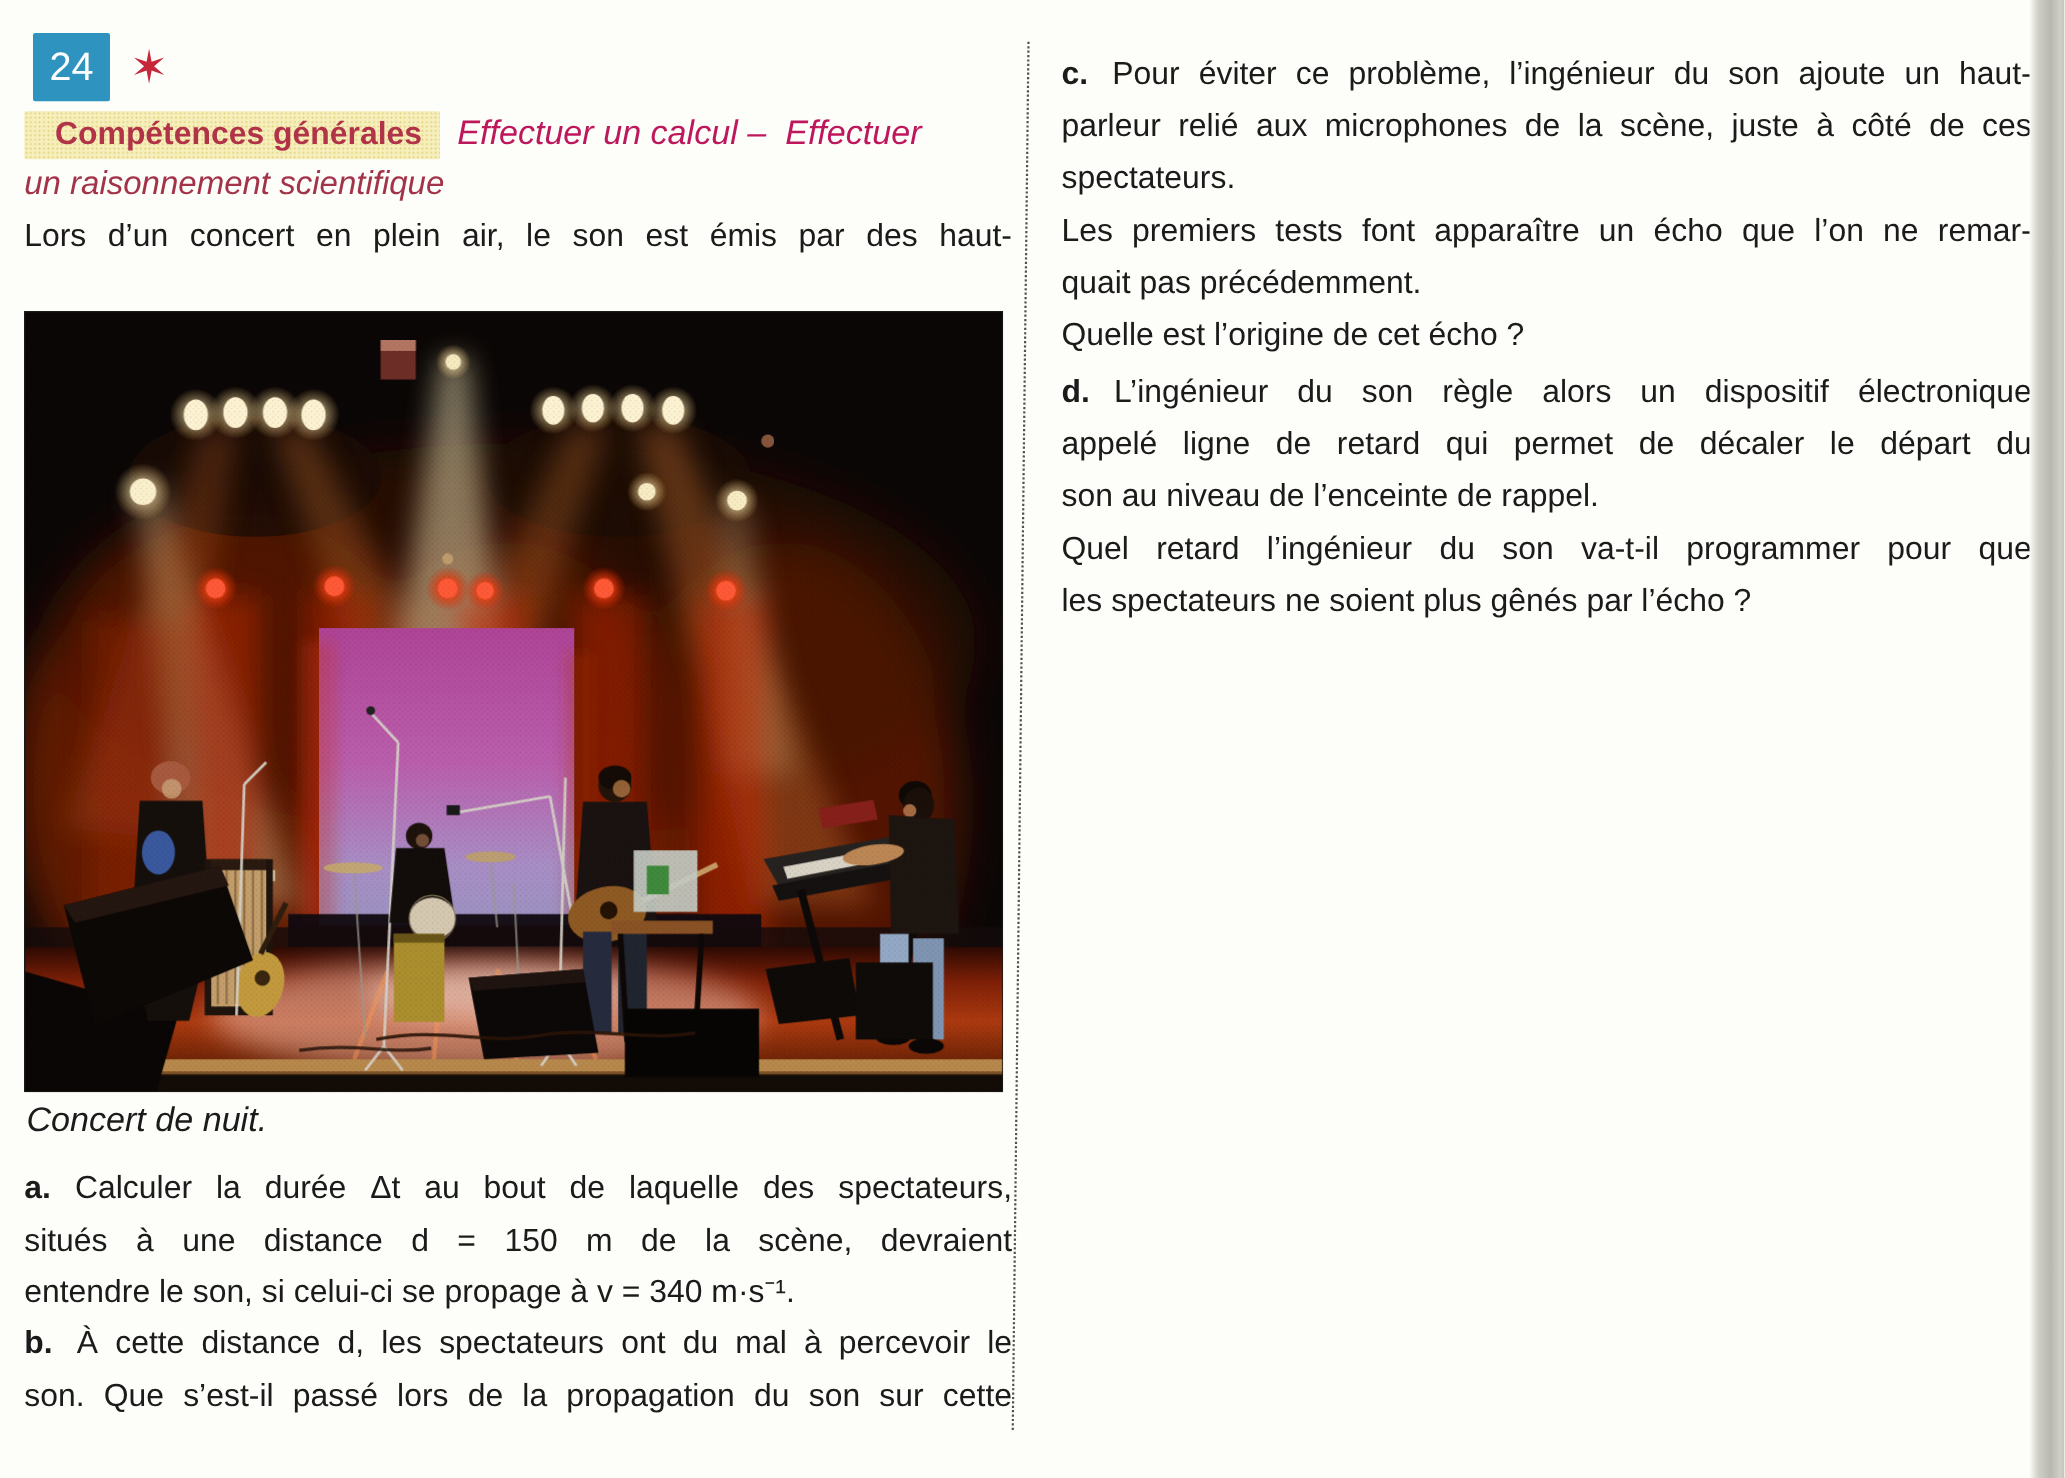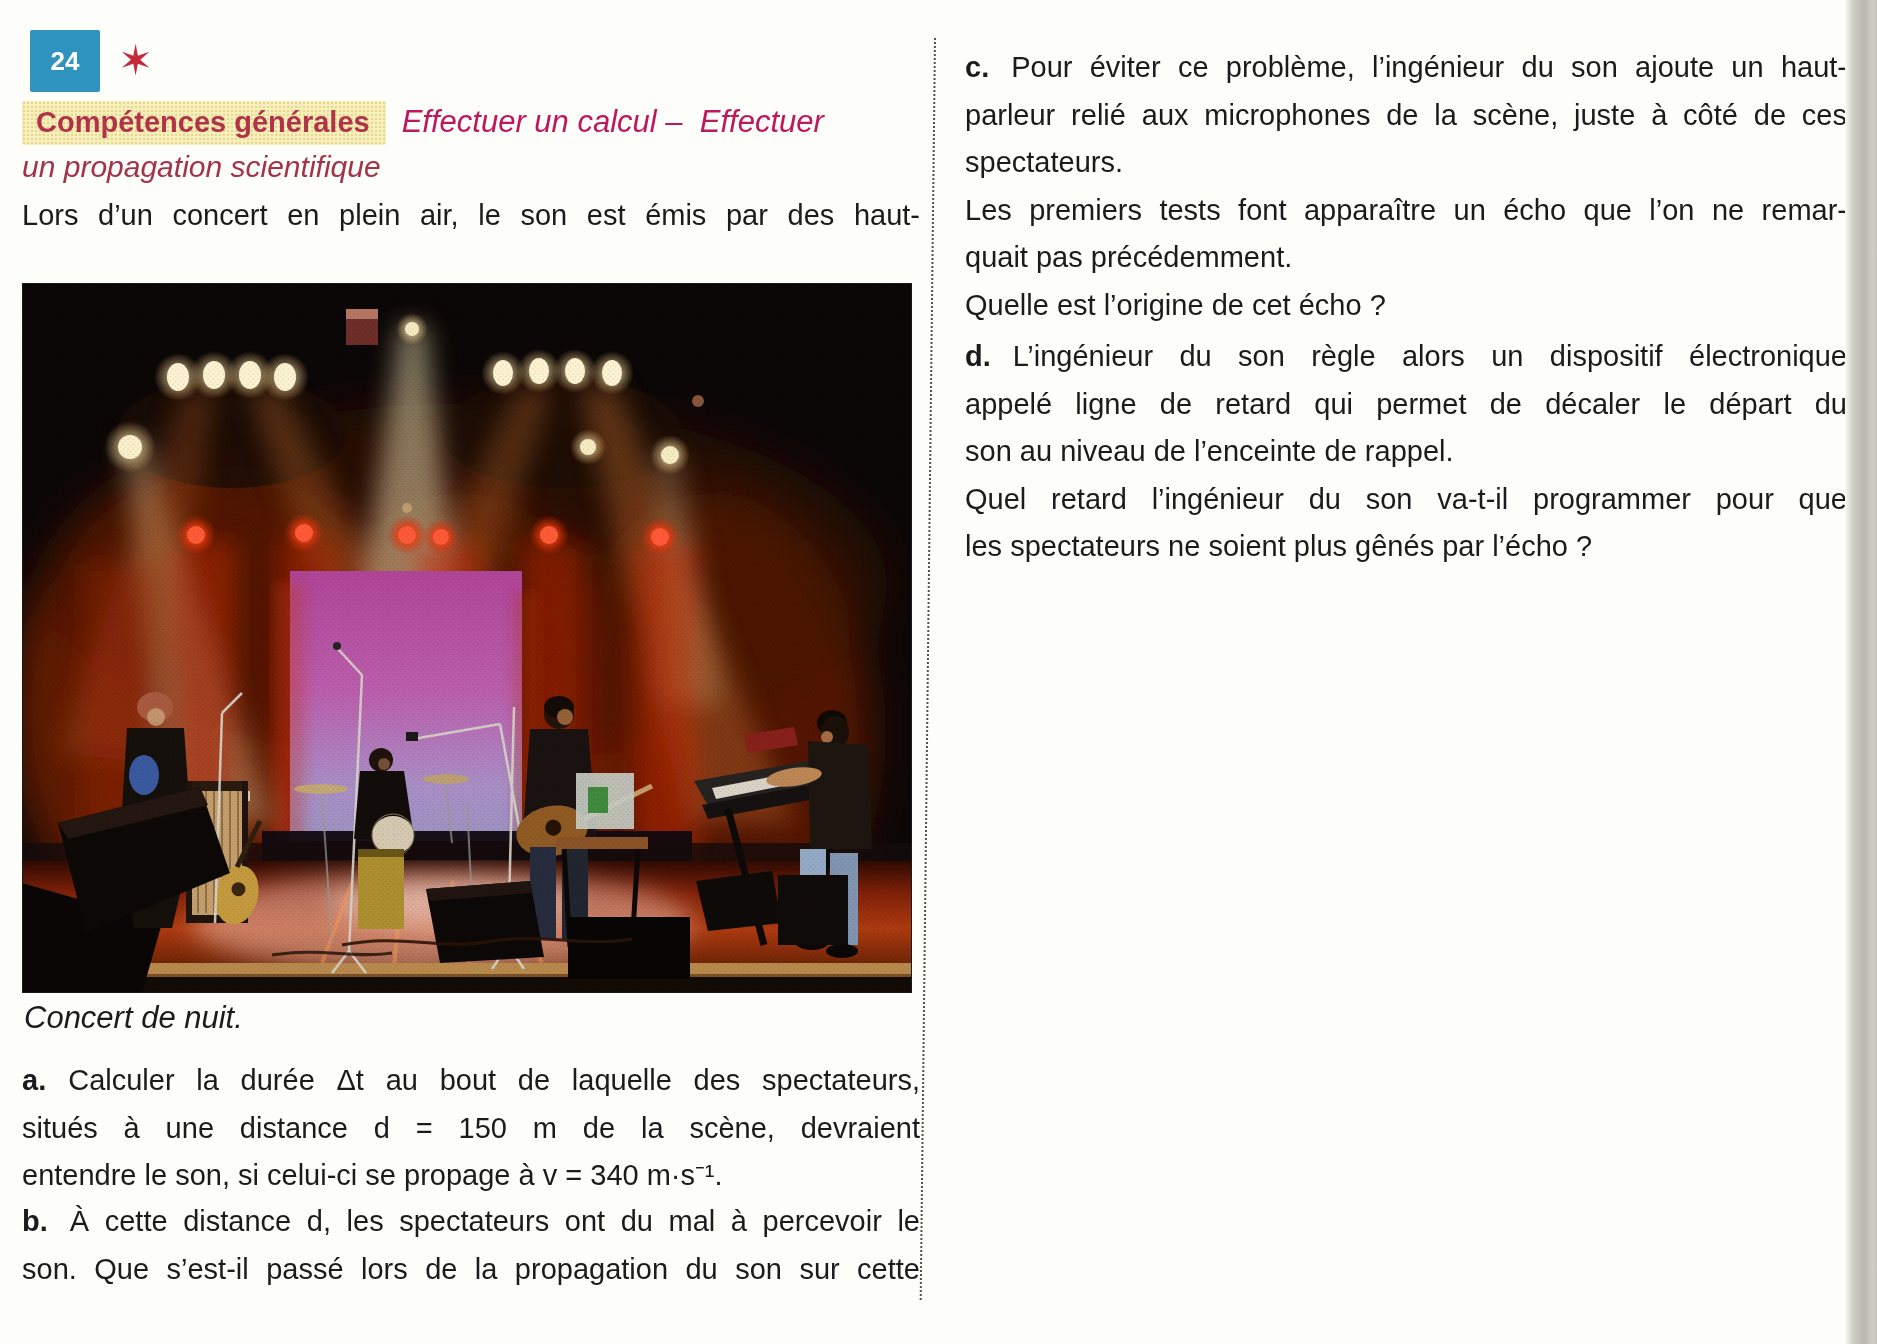--- a/index.html
+++ b/index.html
@@ -9,34 +9,34 @@
     font-family:"Liberation Sans", sans-serif; color:#1b1b1b;
   }
   
   .col-left  { position:absolute; left:22px;  top:0; width:898px; }
   .col-right { position:absolute; left:965px; top:0; width:882px; }
 
   
   .ex-header { position:absolute; top:30px; left:8px; display:flex; align-items:center; gap:16px; }
   .ex-num {
     width:70px; height:62px; background:#2e93bf; color:#ffffff;
-    font-weight:bold; font-size:26px; display:flex; align-items:center; justify-content:center;
+    font-weight:normal; font-size:36px; display:flex; align-items:center; justify-content:center;
     border-radius:2px;
   }
   .ex-star { color:#c4283a; font-size:42px; line-height:1; margin-left:2px; }
   .ex-title { color:#2b97c6; font-weight:bold; font-size:34px; letter-spacing:.2px; white-space:nowrap; }
 
   
   .comp { position:absolute; top:101px; left:0; width:898px; line-height:38px; }
   .comp-chip {
     display:inline-block; font-weight:bold; font-size:29px; color:#b13348;
     background-color:#f6efbc;
     background-image:radial-gradient(#e6d78c 1px, rgba(0,0,0,0) 1px);
     background-size:4px 4px;
-    padding:2px 16px 4px 14px; border-radius:2px;
+    padding:2px 16px 4px 28px; border-radius:2px;
   }
   .comp-it { font-style:italic; color:#be185d; font-size:31px; margin-left:16px; white-space:pre-wrap; }
   .comp-it2 { display:block; font-style:italic; color:#a23349; font-size:30px; margin-top:2px; }
 
   
   .tblock { position:absolute; left:0; }
   .ln { font-size:29px; line-height:47.5px; height:47.5px; white-space:nowrap; }
   .j  { text-align:justify; text-align-last:justify; white-space:normal; overflow:hidden; }
   .mk { font-weight:bold; margin-right:22px; }
   .b  { font-weight:normal; }
@@ -66,21 +66,21 @@
 
   <div class="col-left">
 
     <div class="ex-header">
       <div class="ex-num">24</div>
       <div class="ex-star">✶</div>
     </div>
 
     <div class="comp">
       <span class="comp-chip">Compétences générales</span><span class="comp-it">Effectuer un calcul –  Effectuer</span>
-      <span class="comp-it2">un propagation scientifique</span>
+      <span class="comp-it2">un raisonnement scientifique</span>
     </div>
 
     <div class="tblock" style="top:192px; width:898px;">
       <div class="ln j">Lors d’un concert en plein air, le son est émis par des haut-</div>
     </div>
 
     <svg class="photo" viewBox="0 0 890 710" width="890" height="710" xmlns="http://www.w3.org/2000/svg">
       <defs>
         <radialGradient id="gw">
             <stop offset="0%" stop-color="#fff8e0" stop-opacity=".95"></stop>

